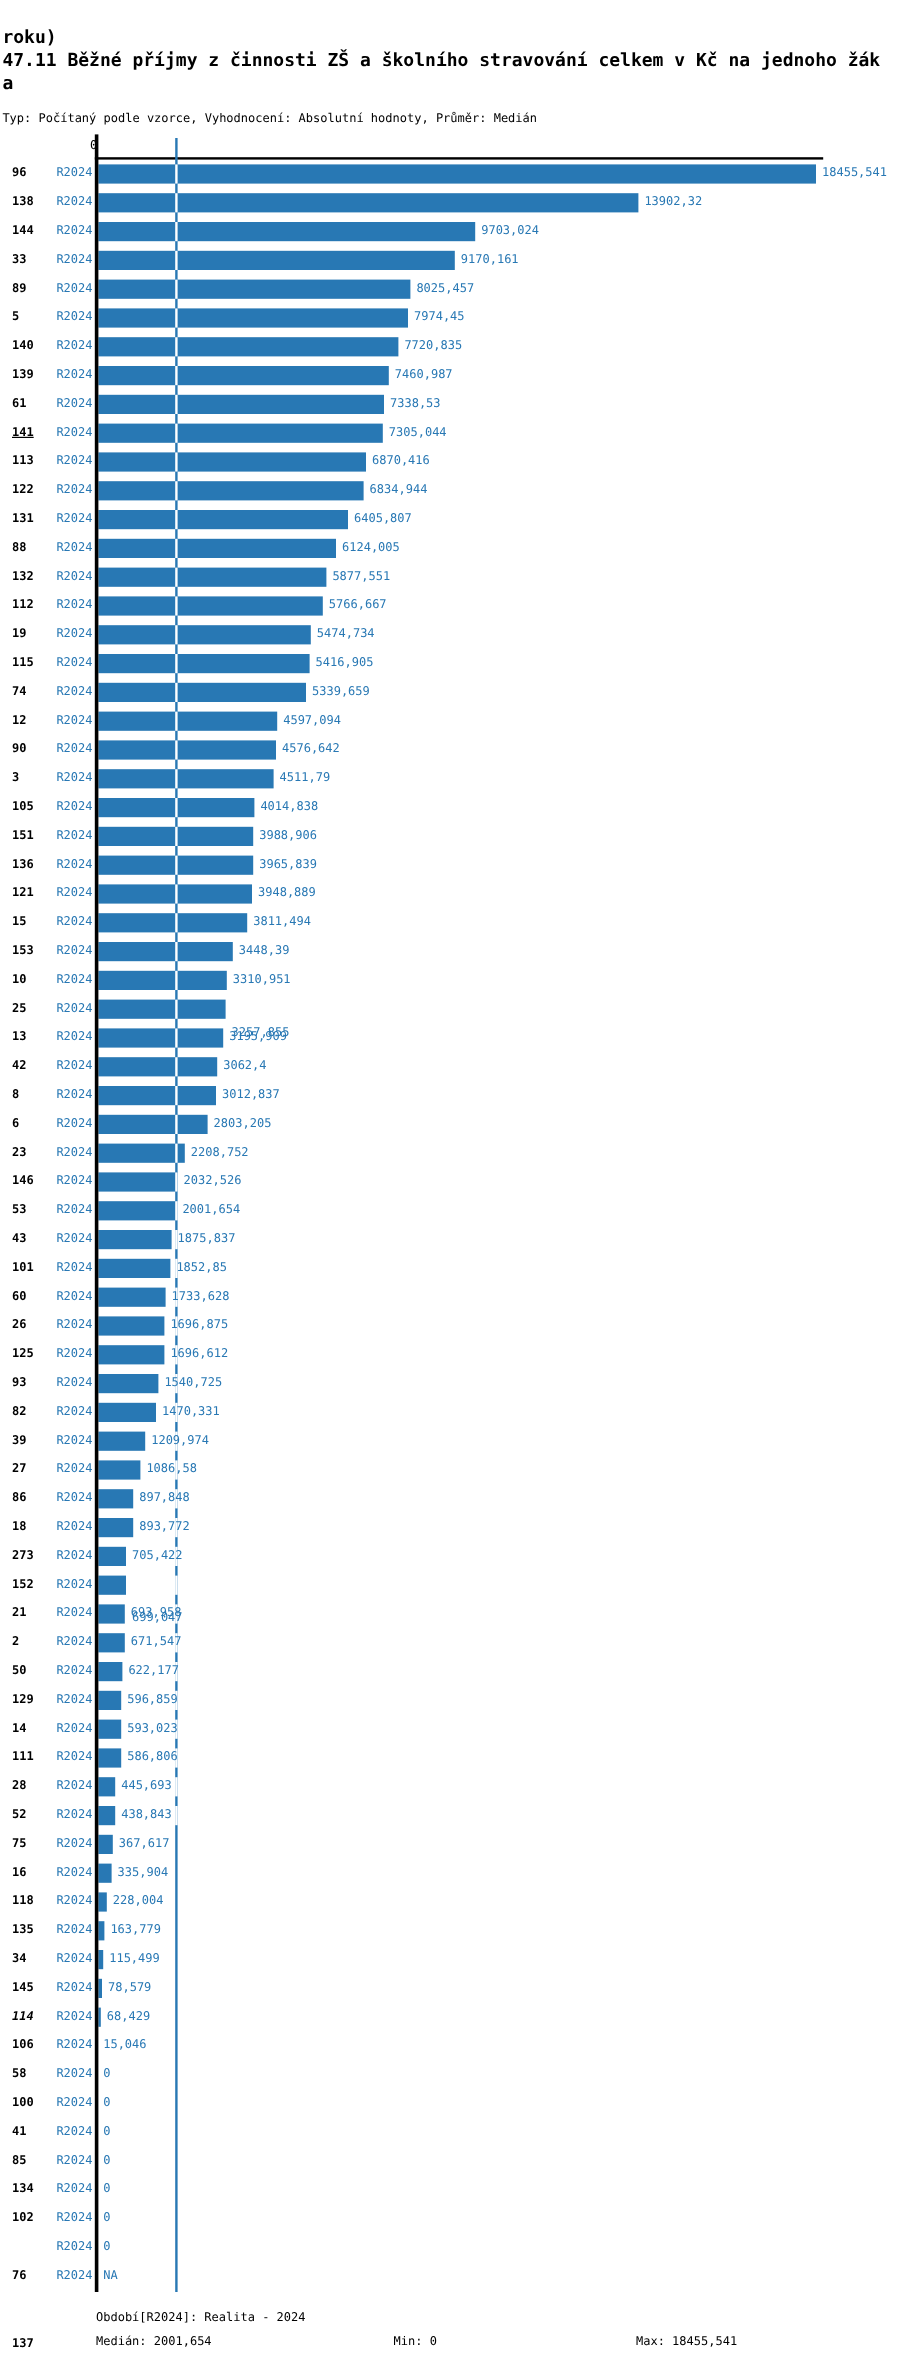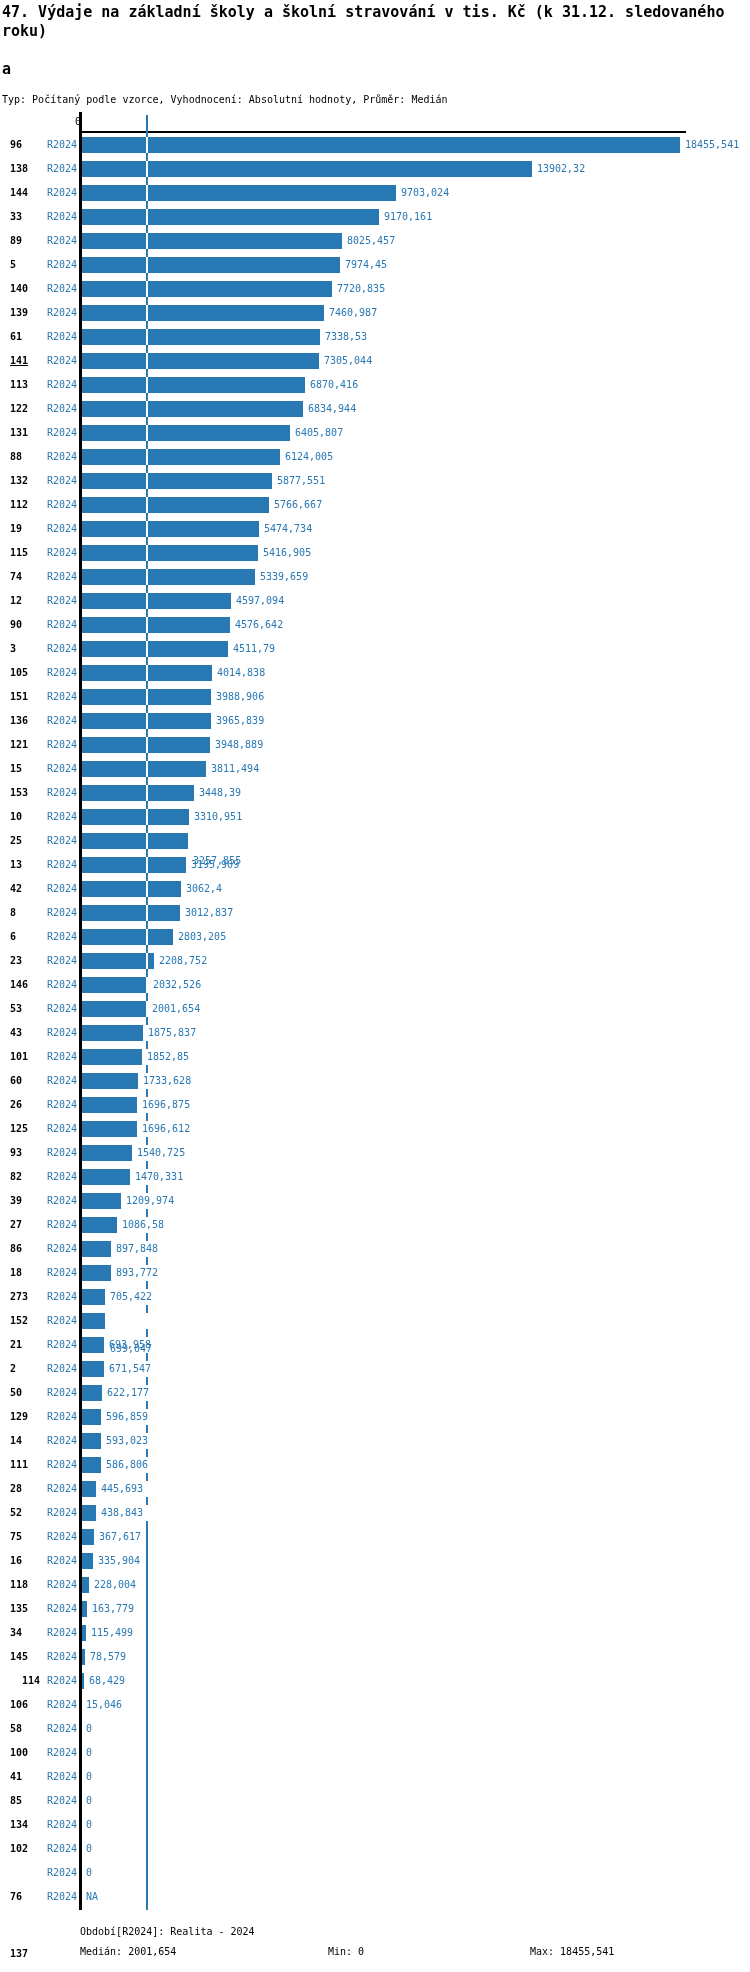--- a/index.html
+++ b/index.html
@@ -45,22 +45,22 @@
     font-size:10px;white-space:pre;z-index:3;line-height:12px;
   }
   .footer-text{
     font-size:10px;white-space:pre;z-index:3;
   }
 </style>
 </head>
 <body>
 
 <div id="app">
-  <div class="abs title-line" style="top:3px;">47. Výdaje na základní školy a školní stravování v tis. Kč (k 31.12. sledovaného</div>
   <div class="abs title-line" style="top:22px;">roku)</div>
+  <div class="abs title-line" style="top:41px;">47.11 Běžné příjmy z činnosti ZŠ a školního stravování celkem v Kč na jednoho žák</div>
   <div class="abs title-line" style="top:60px;">a</div>
   <div class="abs meta-line" style="top:94px;">Typ: Počítaný podle vzorce, Vyhodnocení: Absolutní hodnoty, Průměr: Medián</div>
 
   <div class="abs zero-label" style="left:75px;top:116px;">0</div>
 
   <div class="abs axis-top" style="left:79px;top:131px;width:607px;"></div>
   <div class="abs axis-y" style="left:79px;top:112px;height:1798px;"></div>
   <div class="abs median-line" id="median-line" style="left: 146px; top: 115px; height: 1795px; background: rgb(40, 120, 180);"></div>
 
   <div id="plot">
@@ -377,21 +377,21 @@
   <span class="abs row-num" style="left: 10px; top: 1627px;">34</span>
   <span class="abs row-period" style="left: 47px; top: 1627px; color: rgb(40, 120, 180);">R2024</span>
   <span class="abs bar" style="left: 82px; top: 1625px; width: 4px; background: rgb(40, 120, 180);"></span>
   <span class="abs bar-value" style="left: 91px; top: 1627px; color: rgb(40, 120, 180);">115,499</span>
 
   <span class="abs row-num" style="left: 10px; top: 1651px;">145</span>
   <span class="abs row-period" style="left: 47px; top: 1651px; color: rgb(40, 120, 180);">R2024</span>
   <span class="abs bar" style="left: 82px; top: 1649px; width: 3px; background: rgb(40, 120, 180);"></span>
   <span class="abs bar-value" style="left: 90px; top: 1651px; color: rgb(40, 120, 180);">78,579</span>
 
-  <span class="abs row-num" style="left: 22px; top: 1675px;">114</span>
+  <span class="abs row-num" style="left: 10px; top: 1675px; font-style: italic;">114</span>
   <span class="abs row-period" style="left: 47px; top: 1675px; color: rgb(40, 120, 180);">R2024</span>
   <span class="abs bar" style="left: 82px; top: 1673px; width: 2px; background: rgb(40, 120, 180);"></span>
   <span class="abs bar-value" style="left: 89px; top: 1675px; color: rgb(40, 120, 180);">68,429</span>
 
   <span class="abs row-num" style="left: 10px; top: 1699px;">106</span>
   <span class="abs row-period" style="left: 47px; top: 1699px; color: rgb(40, 120, 180);">R2024</span>
 
   <span class="abs bar-value" style="left: 86px; top: 1699px; color: rgb(40, 120, 180);">15,046</span>
 
   <span class="abs row-num" style="left: 10px; top: 1723px;">58</span>

